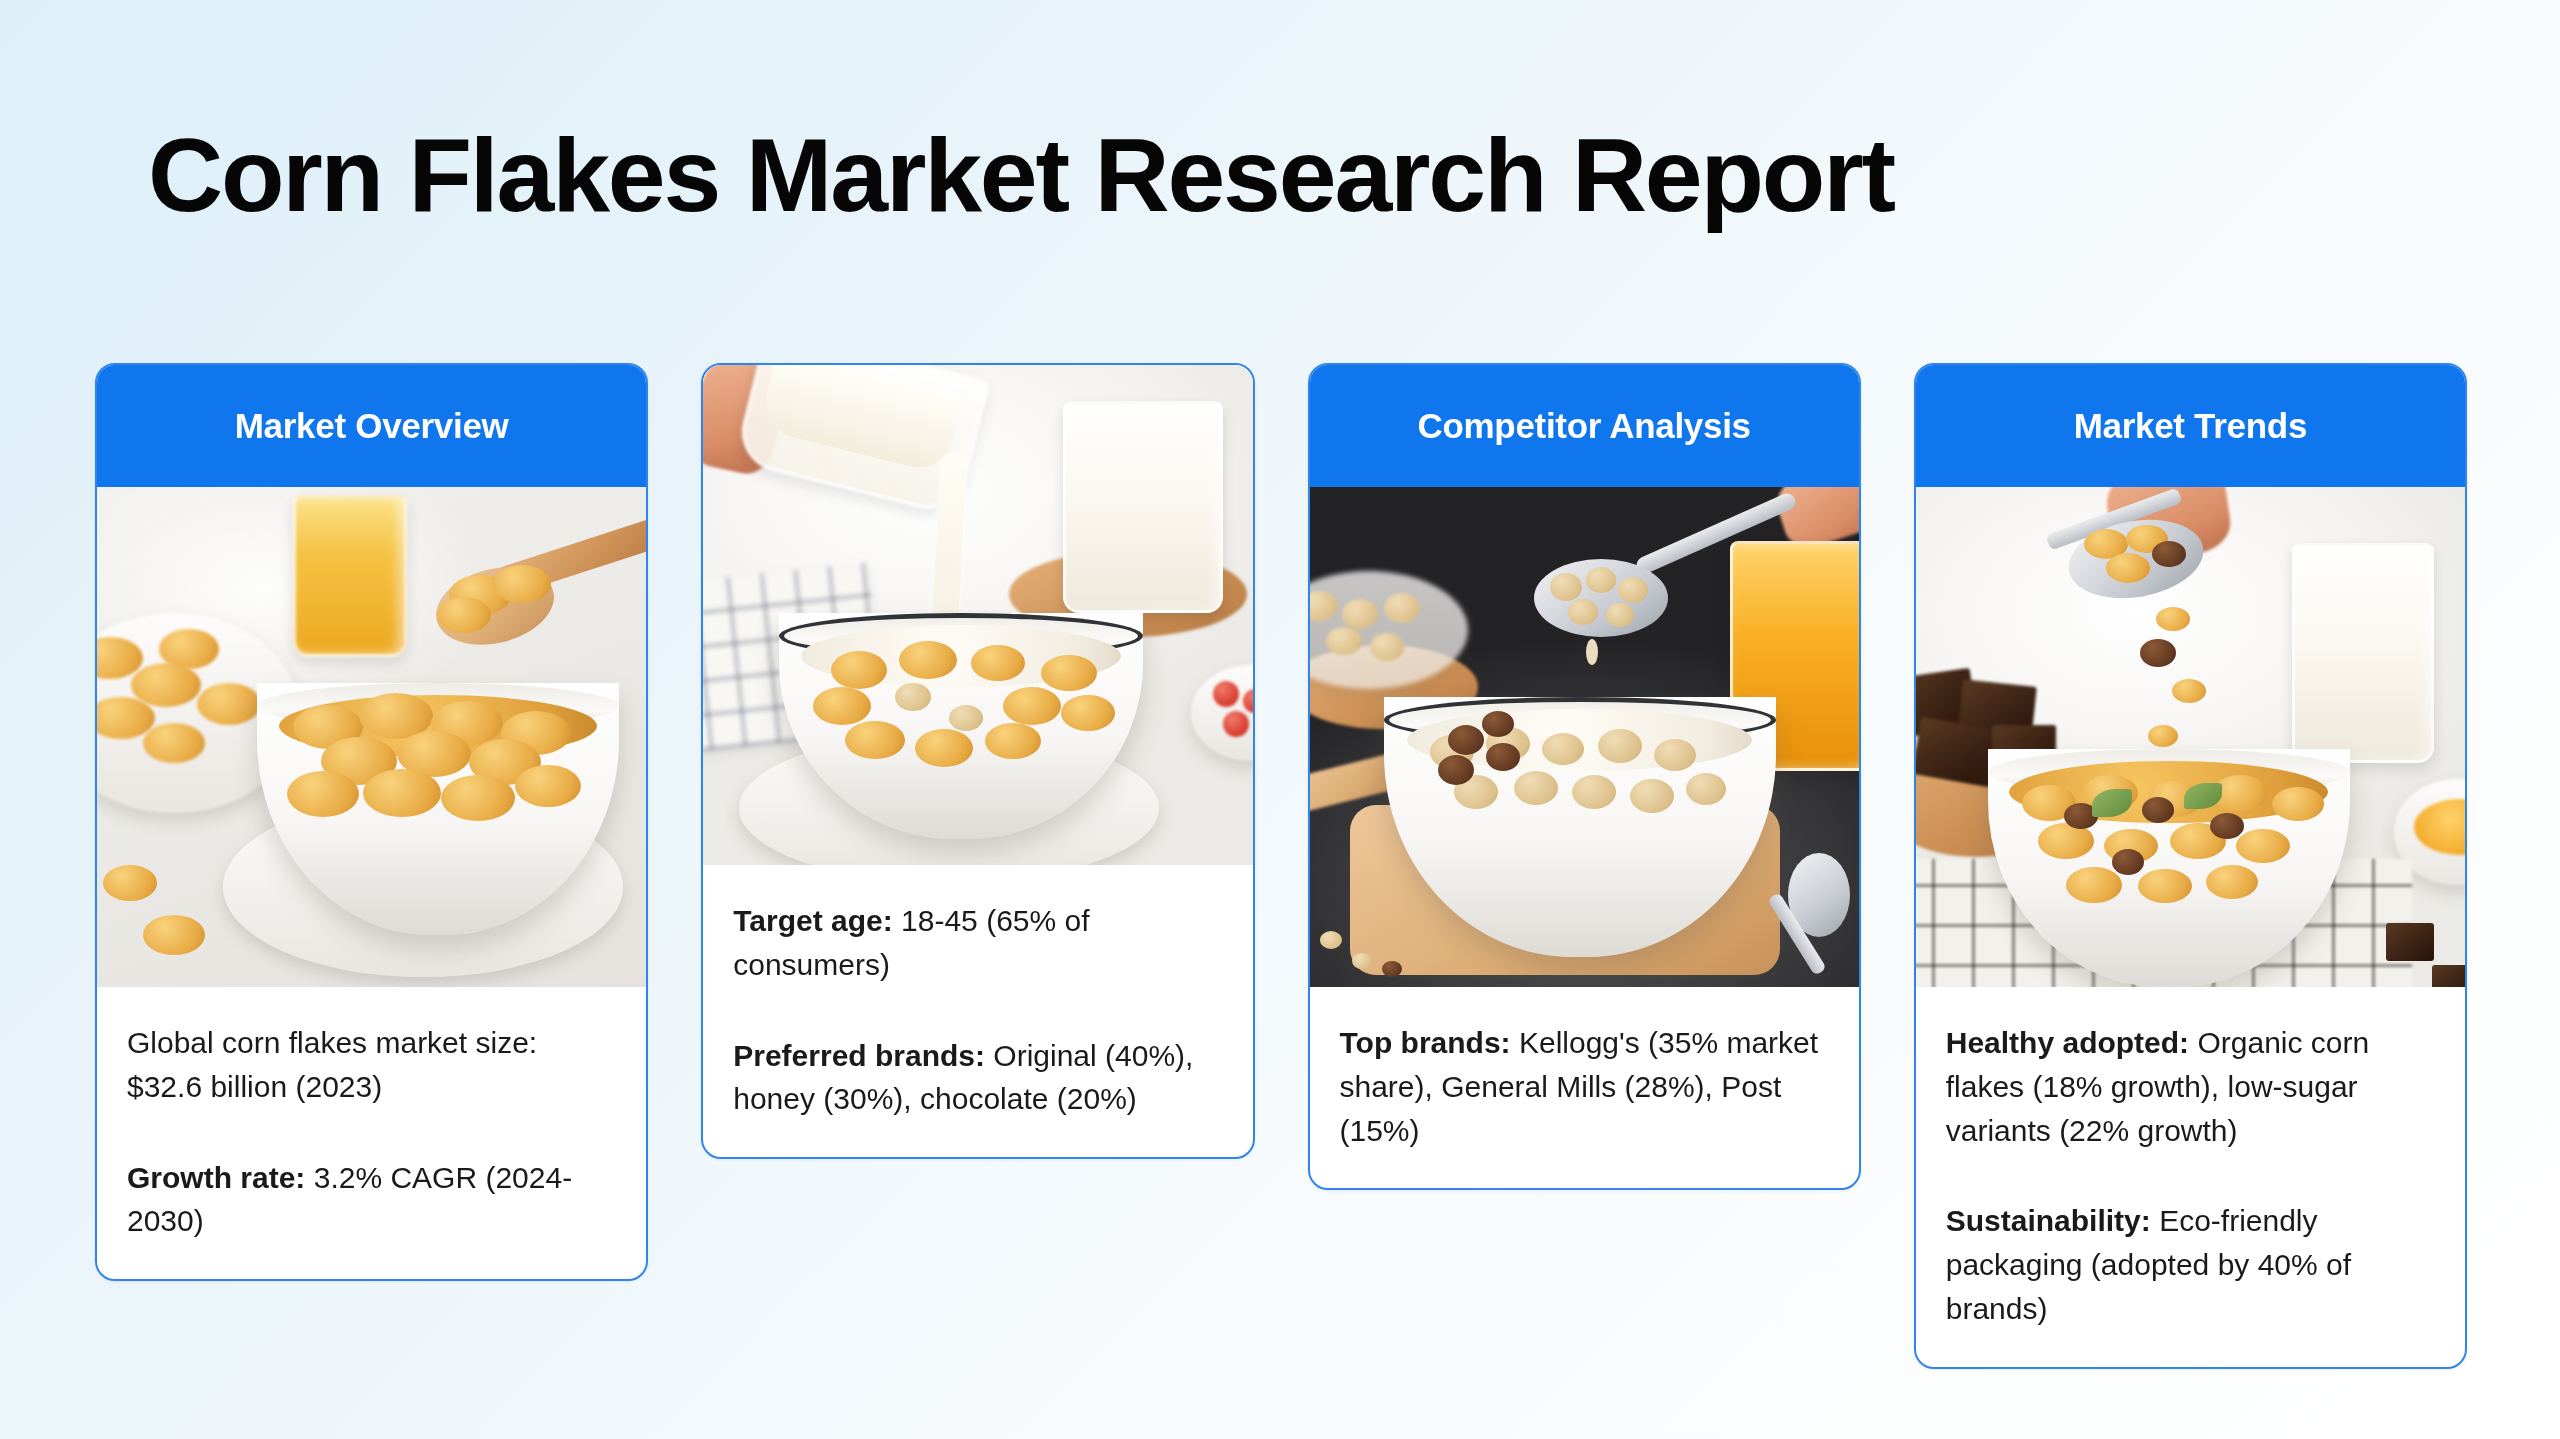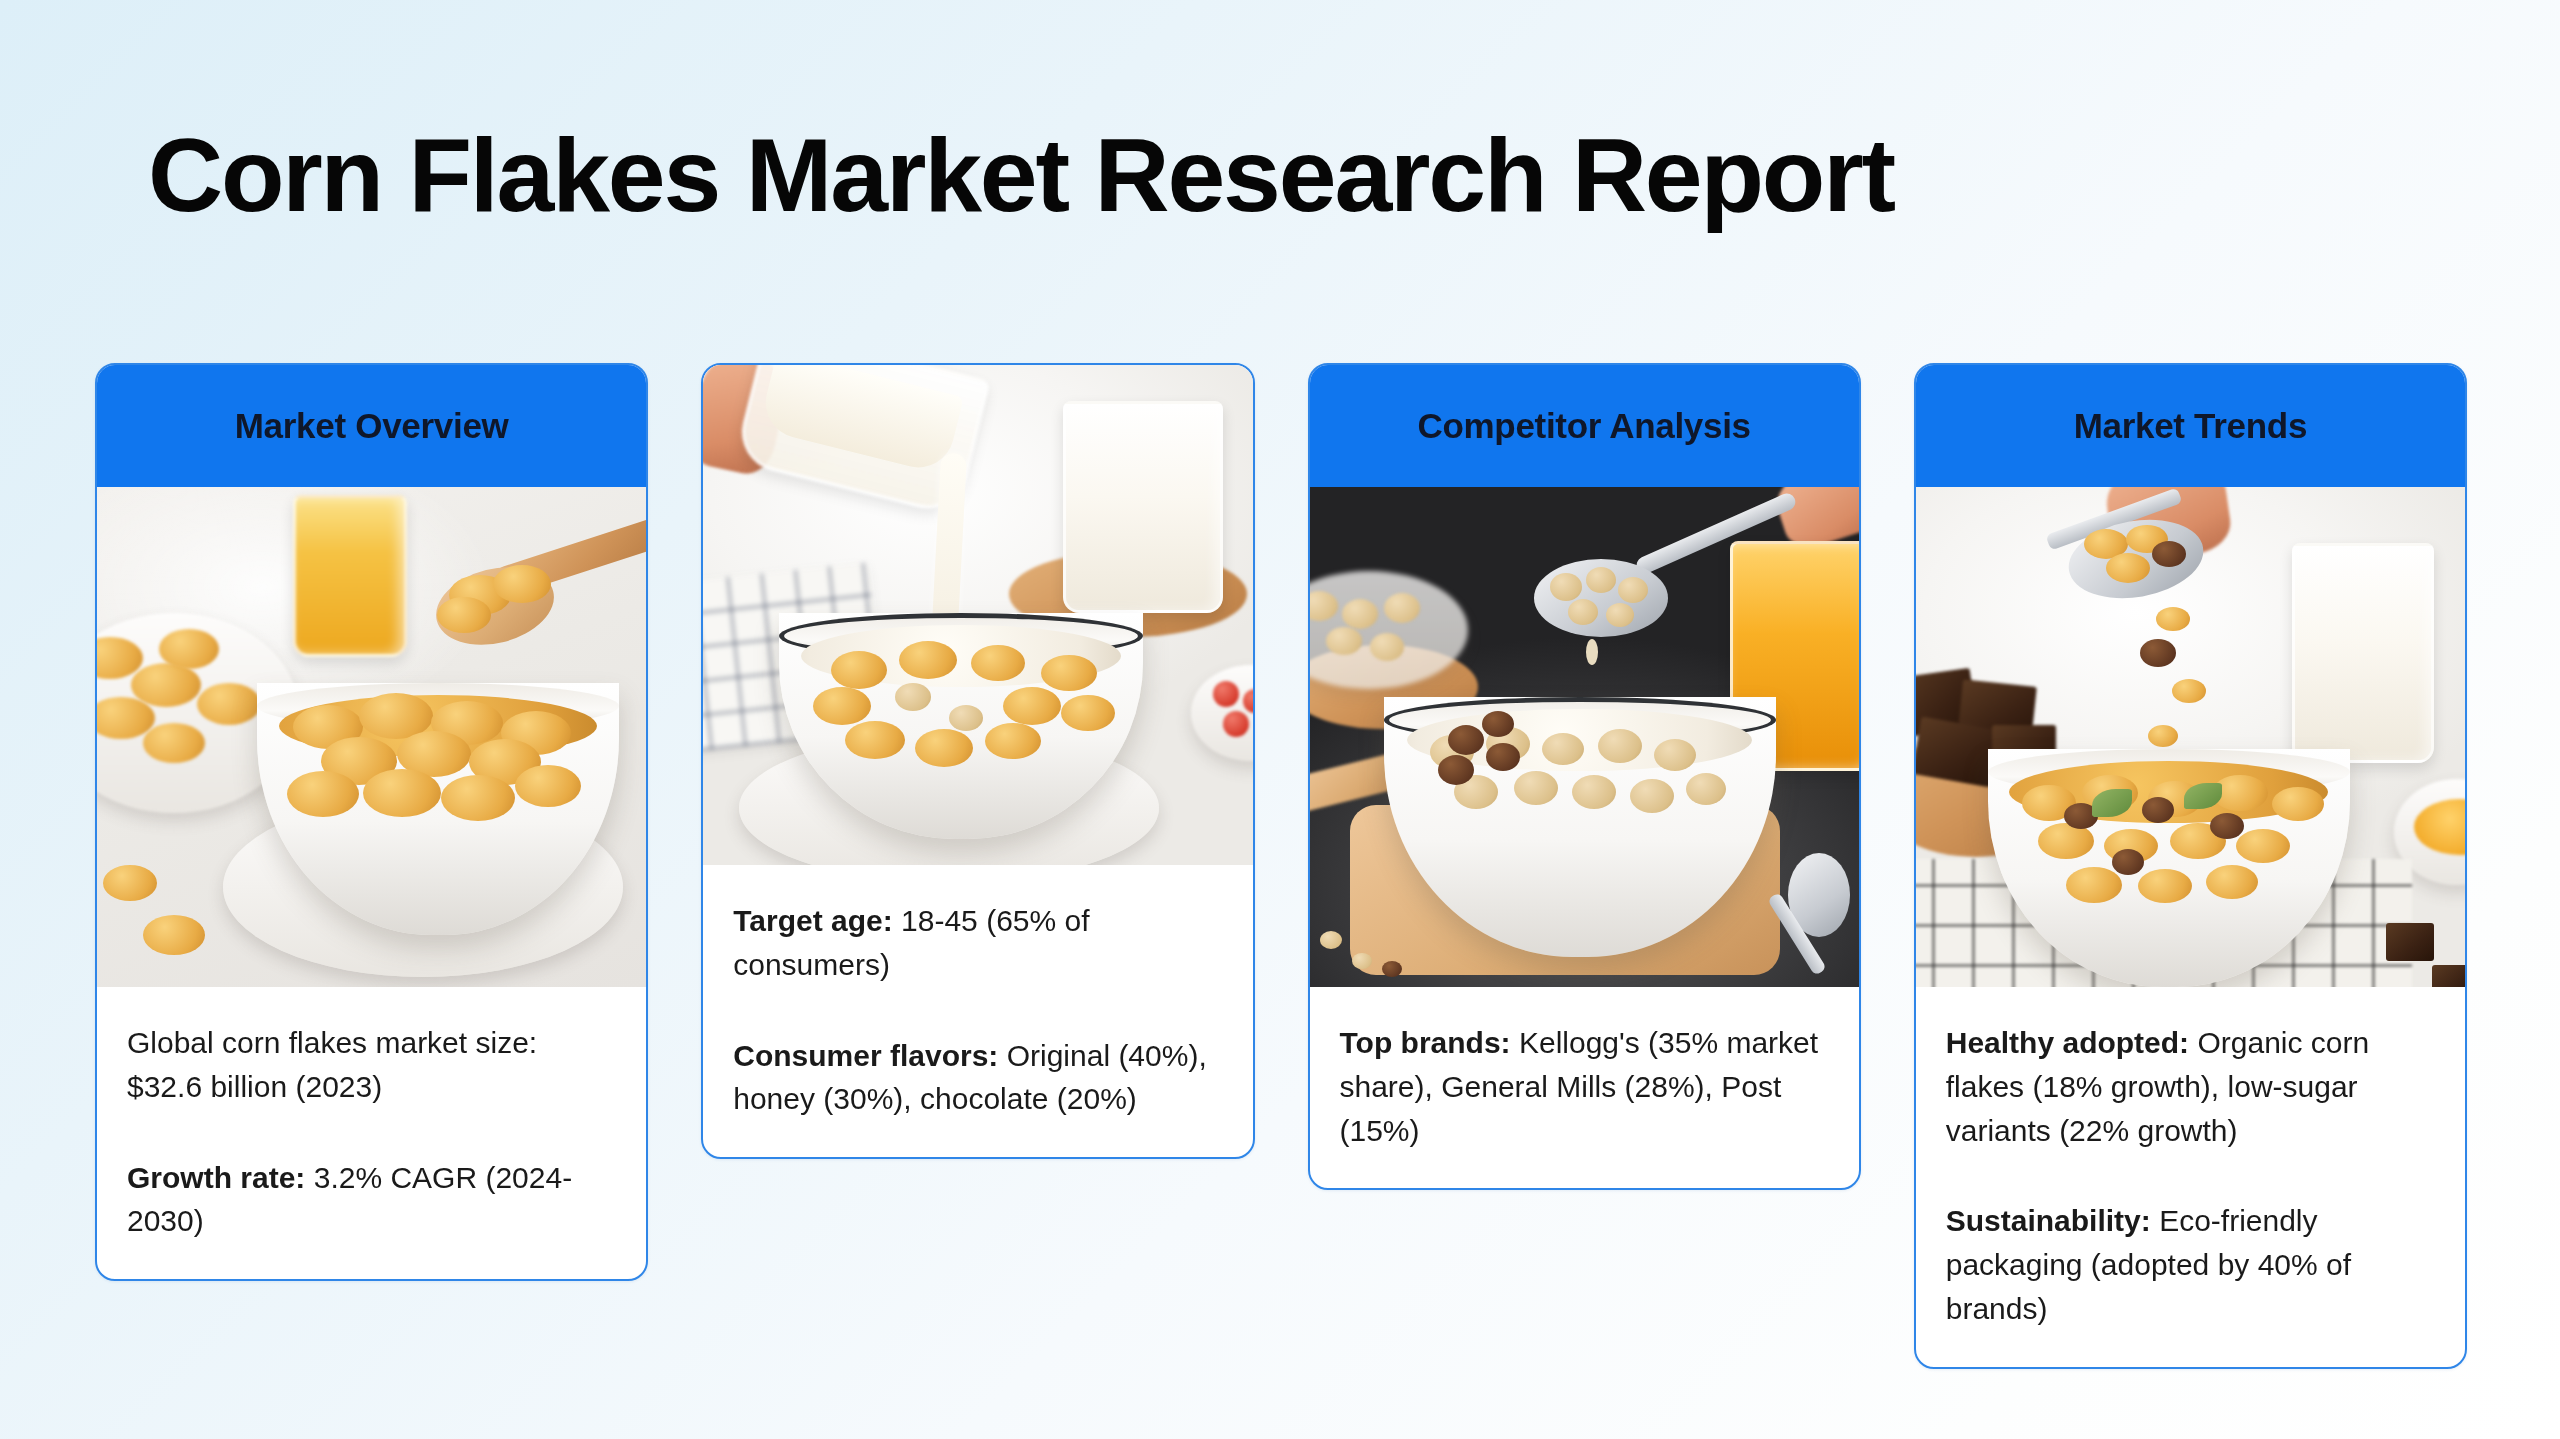--- a/index.html
+++ b/index.html
@@ -46,21 +46,21 @@
     border: 2px solid #2f86e8;
     border-radius: 20px;
     overflow: hidden;
     box-shadow: 0 1px 3px rgba(40,100,170,0.10);
     display: flex;
     flex-direction: column;
   }
 
   .card-header {
     background: #1076ee;
-    color: #0f172a;
+    color: #ffffff;
     height: 122px;
     display: flex;
     align-items: center;
     justify-content: center;
     font-size: 35px;
     font-weight: 700;
     letter-spacing: -0.3px;
     white-space: nowrap;
     padding: 0 6px;
   }
@@ -304,21 +304,21 @@
         <div class="obj flake" style="left:358px;top:330px;width:54px;height:36px;"></div>
         <div class="obj flake" style="left:142px;top:356px;width:60px;height:38px;"></div>
         <div class="obj flake" style="left:212px;top:364px;width:58px;height:38px;"></div>
         <div class="obj flake" style="left:282px;top:358px;width:56px;height:36px;"></div>
         <div class="obj puff" style="left:192px;top:318px;width:36px;height:28px;"></div>
         <div class="obj puff" style="left:246px;top:340px;width:34px;height:26px;"></div>
       </div>
     </div>
     <div class="card-body">
       <p><b>Target age:</b> <span>18-45 (65% of consumers)</span></p>
-      <p><b>Consumer flavors:</b> <span>Original (40%), honey (30%), chocolate (20%)</span></p>
+      <p><b>Preferred brands:</b> <span>Original (40%), honey (30%), chocolate (20%)</span></p>
     </div>
   </div>
 
   <div class="card">
     <div class="card-header">Competitor Analysis</div>
     <div class="card-photo">
       <div class="scene s-dark">
 
         <div class="obj hand blur-s" style="left:468px;top:-24px;width:110px;height:76px;transform:rotate(-18deg);"></div>
 

